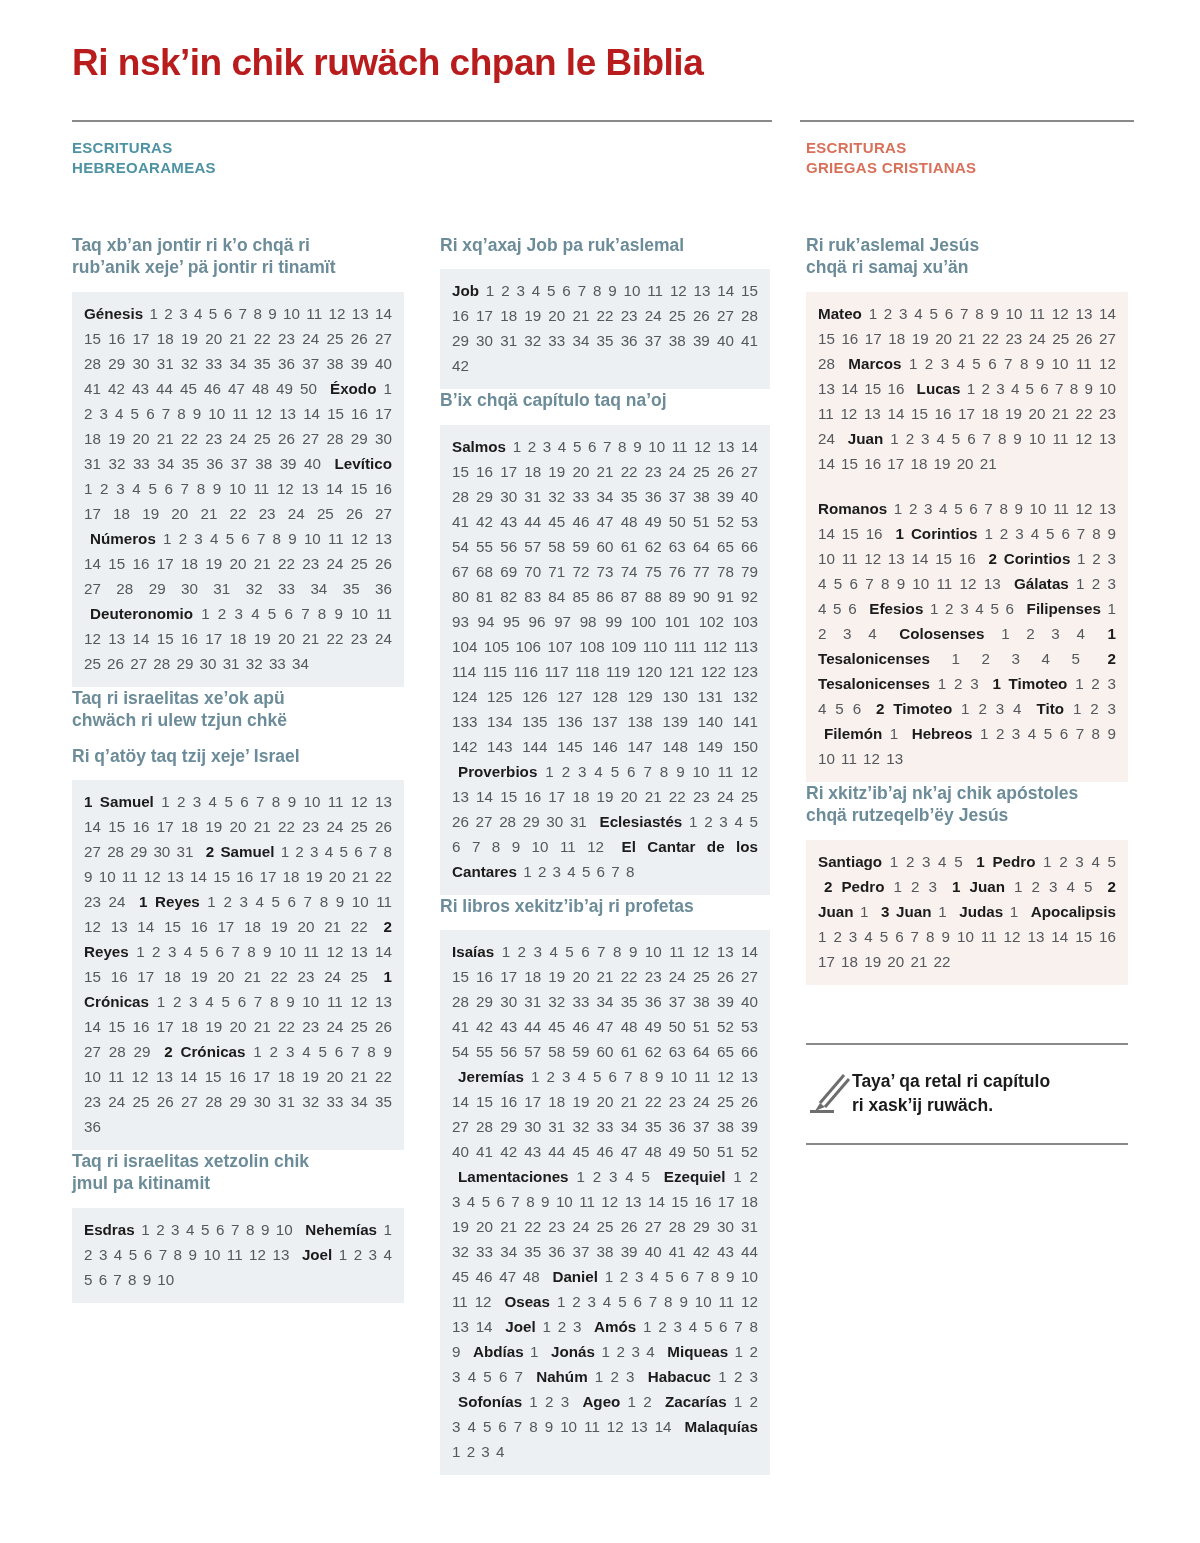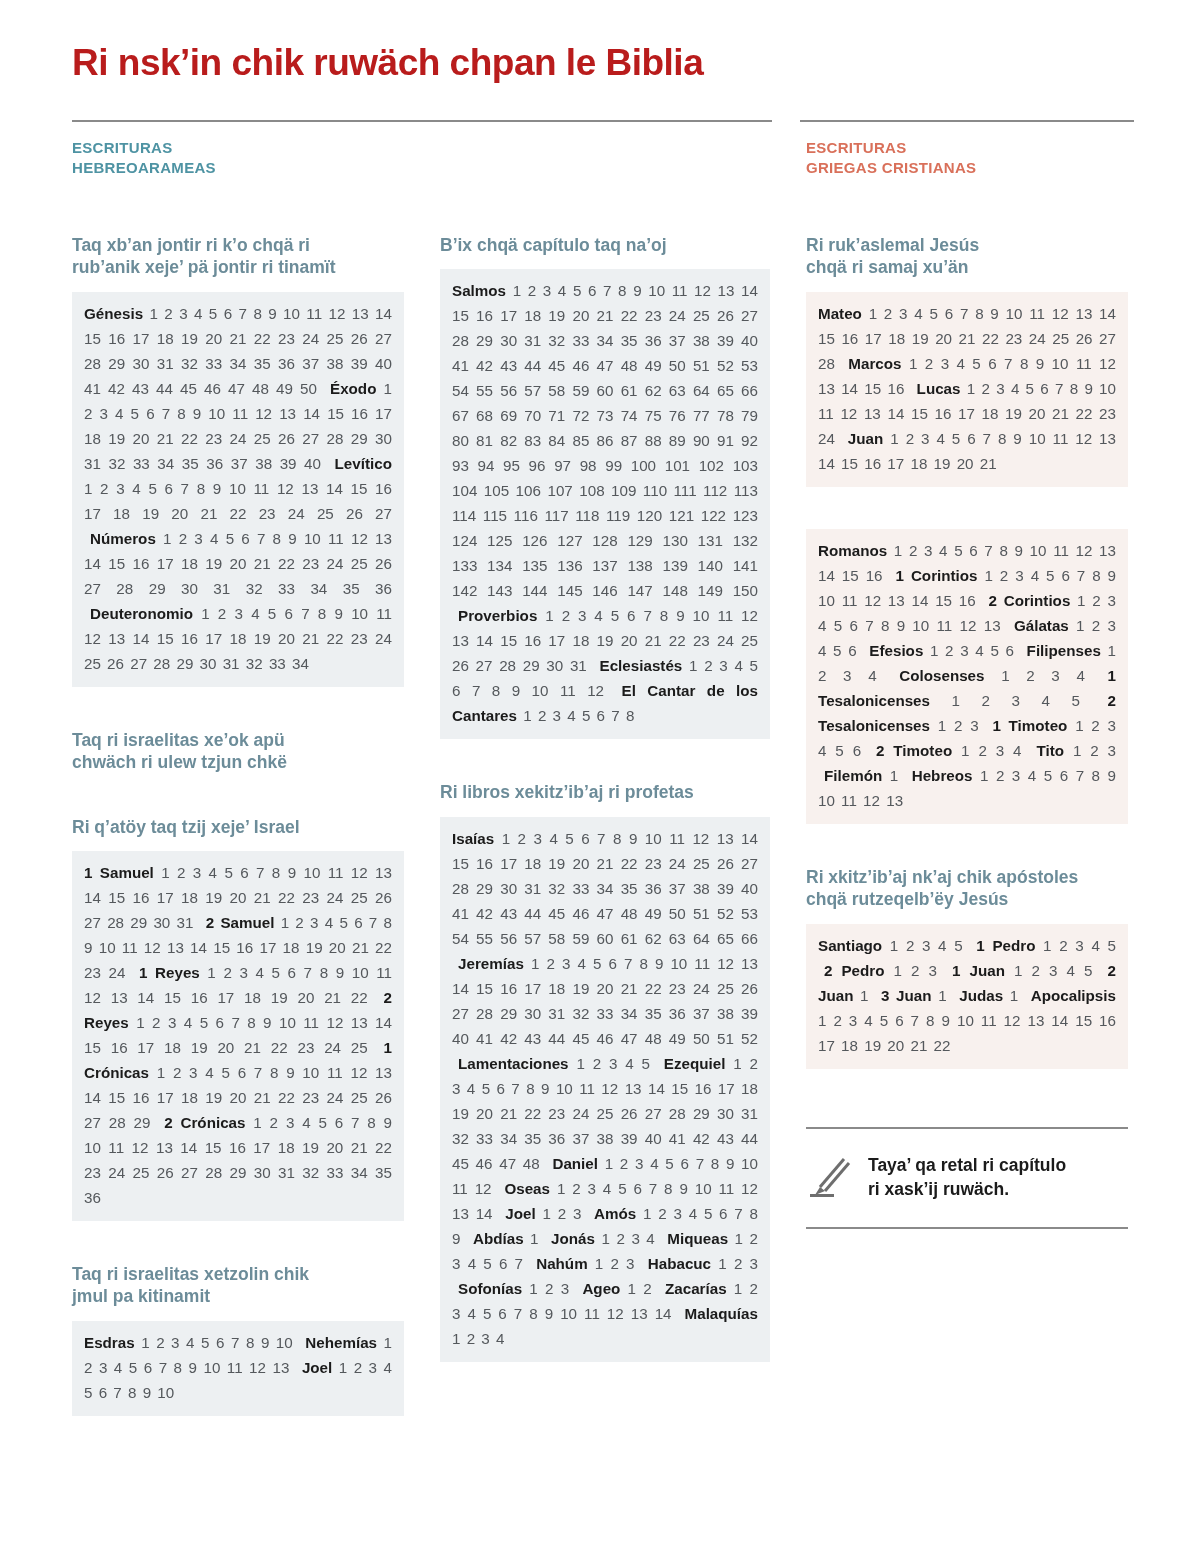--- a/index.html
+++ b/index.html
@@ -19,21 +19,21 @@
   .rule-left{width:700px;}
   .rule-right{width:334px;}
   .cols{display:grid;grid-template-columns:332px 330px 322px;column-gap:36px;align-items:start;}
   .top-header{
     font-size:15px;font-weight:bold;line-height:1.32;letter-spacing:0.3px;
     white-space:pre-line;margin:0;min-height:58px;
   }
   .header-slot{margin-bottom:38px;min-height:58px;}
   .hebrew-header{color:var(--teal,#4e93a3);}
   .greek-header{color:var(--orange,#d9705a);}
-  .section{margin-bottom:42px;}
+  .section{}
   .section:last-child{margin-bottom:0;}
   .sec-heading{
     font-size:17.5px;font-weight:bold;line-height:1.28;
     color:var(--slate,#6c8c99);white-space:pre-line;margin:0 0 13px 0;
   }
   .book-box{
     padding:9px 12px 11px 12px;
     font-size:15.2px;line-height:25px;
     text-align:justify;
     color:var(--numcolor,#54585c);
@@ -41,21 +41,21 @@
   }
   .box-cool{background:var(--box-cool,#edf0f2);}
   .box-warm{background:var(--box-warm,#f8f1ee);}
   .book{font-weight:bold;color:var(--bookcolor,#1b1b1b);padding-left:6px;}
   .book:first-child{padding-left:0;}
   .note{
     margin-top:58px;
     border-top:2px solid var(--divider,#8a8a8a);
     border-bottom:2px solid var(--divider,#8a8a8a);
     padding:24px 2px 26px 2px;
-    display:flex;align-items:center;gap:16px;
+    display:flex;align-items:center;gap:0;
   }
   .note-text{
     font-size:17.5px;font-weight:bold;line-height:1.38;
     white-space:pre-line;color:#1b1b1b;
   }
   .pencil{flex:0 0 auto;}
 </style>
 </head>
 <body>
 
@@ -90,20 +90,24 @@
         </section>
         <section class="section">
           <h3 class="sec-heading">Taq ri israelitas xetzolin chik
 jmul pa kitinamit</h3>
           <div class="book-box box-cool"><span class="book">Esdras</span><span class="nums"> 1 2 3 4 5 6 7 8 9 10</span> <span class="book">Nehemías</span><span class="nums"> 1 2 3 4 5 6 7 8 9 10 11 12 13</span> <span class="book">Joel</span><span class="nums"> 1 2 3 4 5 6 7 8 9 10</span> </div>
         </section>
       </div>
 
     <div class="col" id="col-1">
       <div class="header-slot"></div>
+    <section class="section">
+          <h3 class="sec-heading">Ri xq’axaj Job pa ruk’aslemal</h3>
+          <div class="book-box box-cool"><span class="book">Job</span><span class="nums"> 1 2 3 4 5 6 7 8 9 10 11 12 13 14 15 16 17 18 19 20 21 22 23 24 25 26 27 28 29 30 31 32 33 34 35 36 37 38 39 40 41 42</span> </div>
+        </section>
         <section class="section">
           <h3 class="sec-heading">B’ix chqä capítulo taq na’oj</h3>
           <div class="book-box box-cool"><span class="book">Salmos</span><span class="nums"> 1 2 3 4 5 6 7 8 9 10 11 12 13 14 15 16 17 18 19 20 21 22 23 24 25 26 27 28 29 30 31 32 33 34 35 36 37 38 39 40 41 42 43 44 45 46 47 48 49 50 51 52 53 54 55 56 57 58 59 60 61 62 63 64 65 66 67 68 69 70 71 72 73 74 75 76 77 78 79 80 81 82 83 84 85 86 87 88 89 90 91 92 93 94 95 96 97 98 99 100 101 102 103 104 105 106 107 108 109 110 111 112 113 114 115 116 117 118 119 120 121 122 123 124 125 126 127 128 129 130 131 132 133 134 135 136 137 138 139 140 141 142 143 144 145 146 147 148 149 150</span> <span class="book">Proverbios</span><span class="nums"> 1 2 3 4 5 6 7 8 9 10 11 12 13 14 15 16 17 18 19 20 21 22 23 24 25 26 27 28 29 30 31</span> <span class="book">Eclesiastés</span><span class="nums"> 1 2 3 4 5 6 7 8 9 10 11 12</span> <span class="book">El Cantar de los Cantares</span><span class="nums"> 1 2 3 4 5 6 7 8</span> </div>
         </section>
         <section class="section">
           <h3 class="sec-heading">Ri libros xekitz’ib’aj ri profetas</h3>
           <div class="book-box box-cool"><span class="book">Isaías</span><span class="nums"> 1 2 3 4 5 6 7 8 9 10 11 12 13 14 15 16 17 18 19 20 21 22 23 24 25 26 27 28 29 30 31 32 33 34 35 36 37 38 39 40 41 42 43 44 45 46 47 48 49 50 51 52 53 54 55 56 57 58 59 60 61 62 63 64 65 66</span> <span class="book">Jeremías</span><span class="nums"> 1 2 3 4 5 6 7 8 9 10 11 12 13 14 15 16 17 18 19 20 21 22 23 24 25 26 27 28 29 30 31 32 33 34 35 36 37 38 39 40 41 42 43 44 45 46 47 48 49 50 51 52</span> <span class="book">Lamentaciones</span><span class="nums"> 1 2 3 4 5</span> <span class="book">Ezequiel</span><span class="nums"> 1 2 3 4 5 6 7 8 9 10 11 12 13 14 15 16 17 18 19 20 21 22 23 24 25 26 27 28 29 30 31 32 33 34 35 36 37 38 39 40 41 42 43 44 45 46 47 48</span> <span class="book">Daniel</span><span class="nums"> 1 2 3 4 5 6 7 8 9 10 11 12</span> <span class="book">Oseas</span><span class="nums"> 1 2 3 4 5 6 7 8 9 10 11 12 13 14</span> <span class="book">Joel</span><span class="nums"> 1 2 3</span> <span class="book">Amós</span><span class="nums"> 1 2 3 4 5 6 7 8 9</span> <span class="book">Abdías</span><span class="nums"> 1</span> <span class="book">Jonás</span><span class="nums"> 1 2 3 4</span> <span class="book">Miqueas</span><span class="nums"> 1 2 3 4 5 6 7</span> <span class="book">Nahúm</span><span class="nums"> 1 2 3</span> <span class="book">Habacuc</span><span class="nums"> 1 2 3</span> <span class="book">Sofonías</span><span class="nums"> 1 2 3</span> <span class="book">Ageo</span><span class="nums"> 1 2</span> <span class="book">Zacarías</span><span class="nums"> 1 2 3 4 5 6 7 8 9 10 11 12 13 14</span> <span class="book">Malaquías</span><span class="nums"> 1 2 3 4</span> </div>
         </section>
       </div>
 

